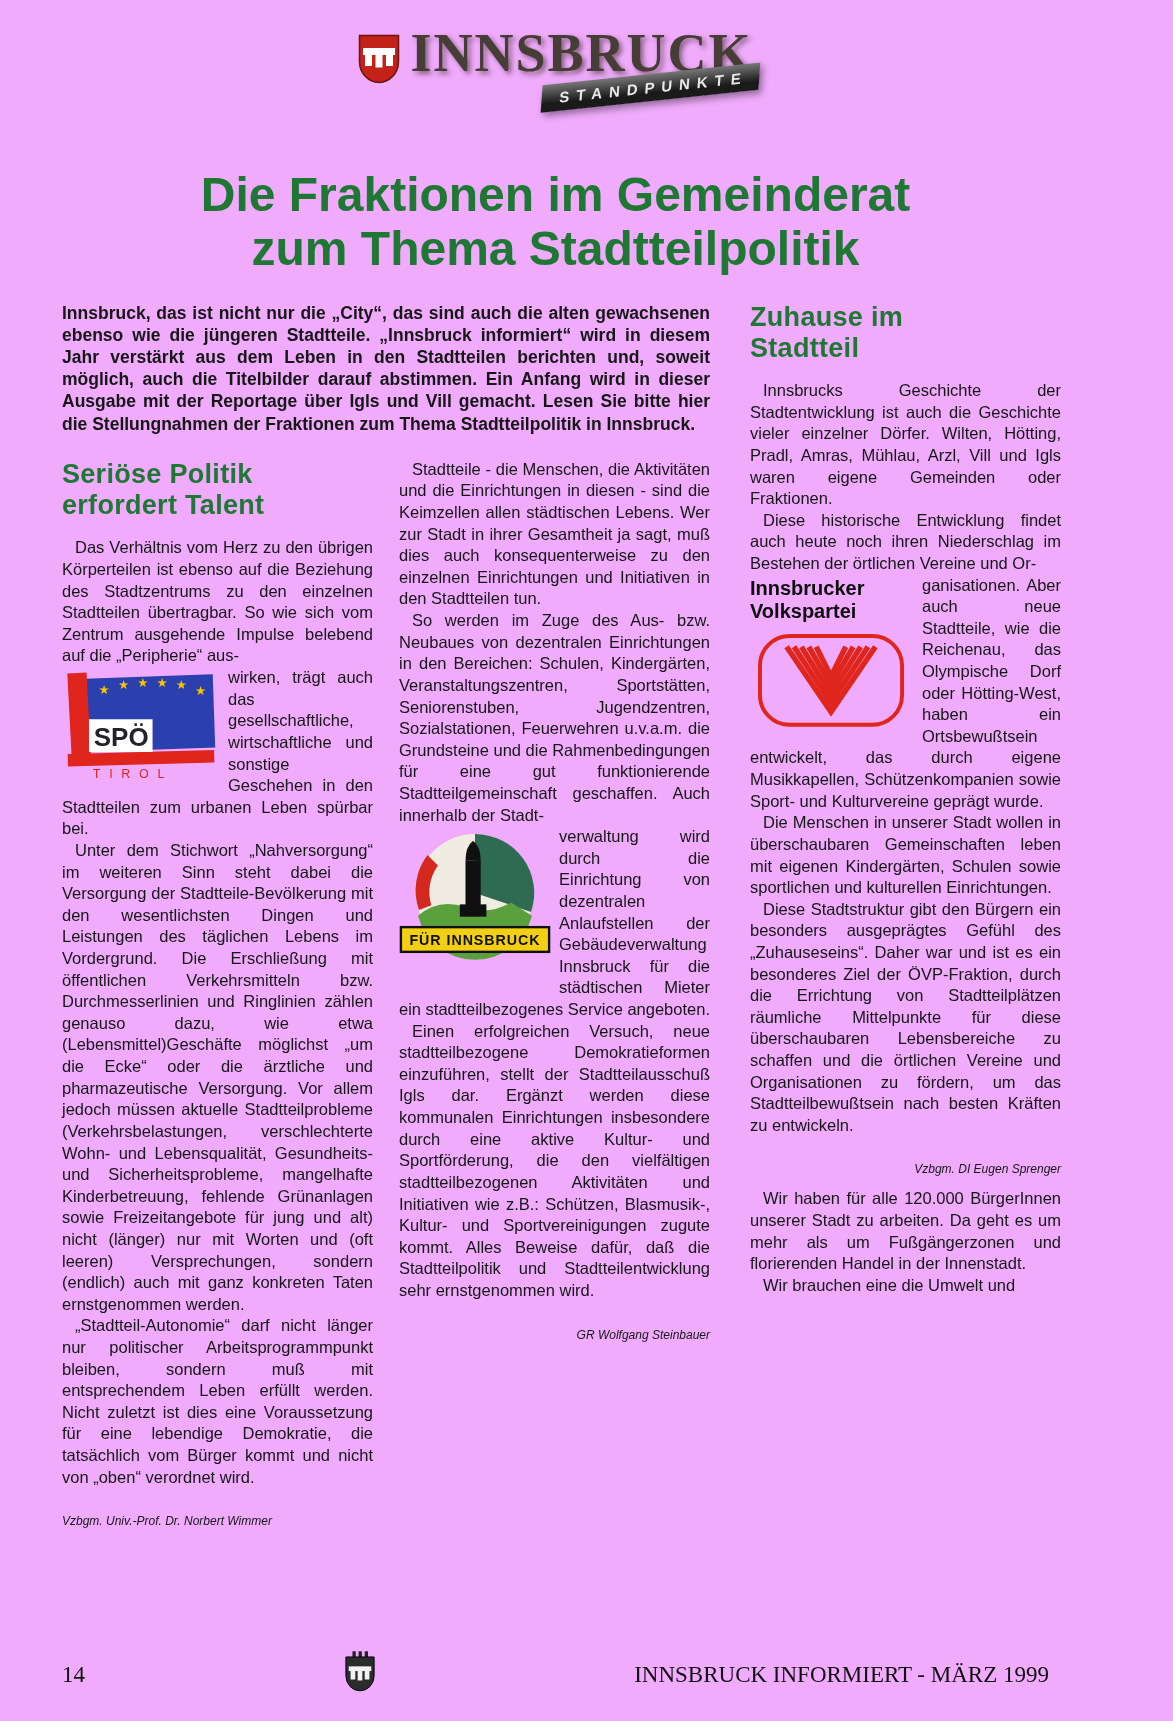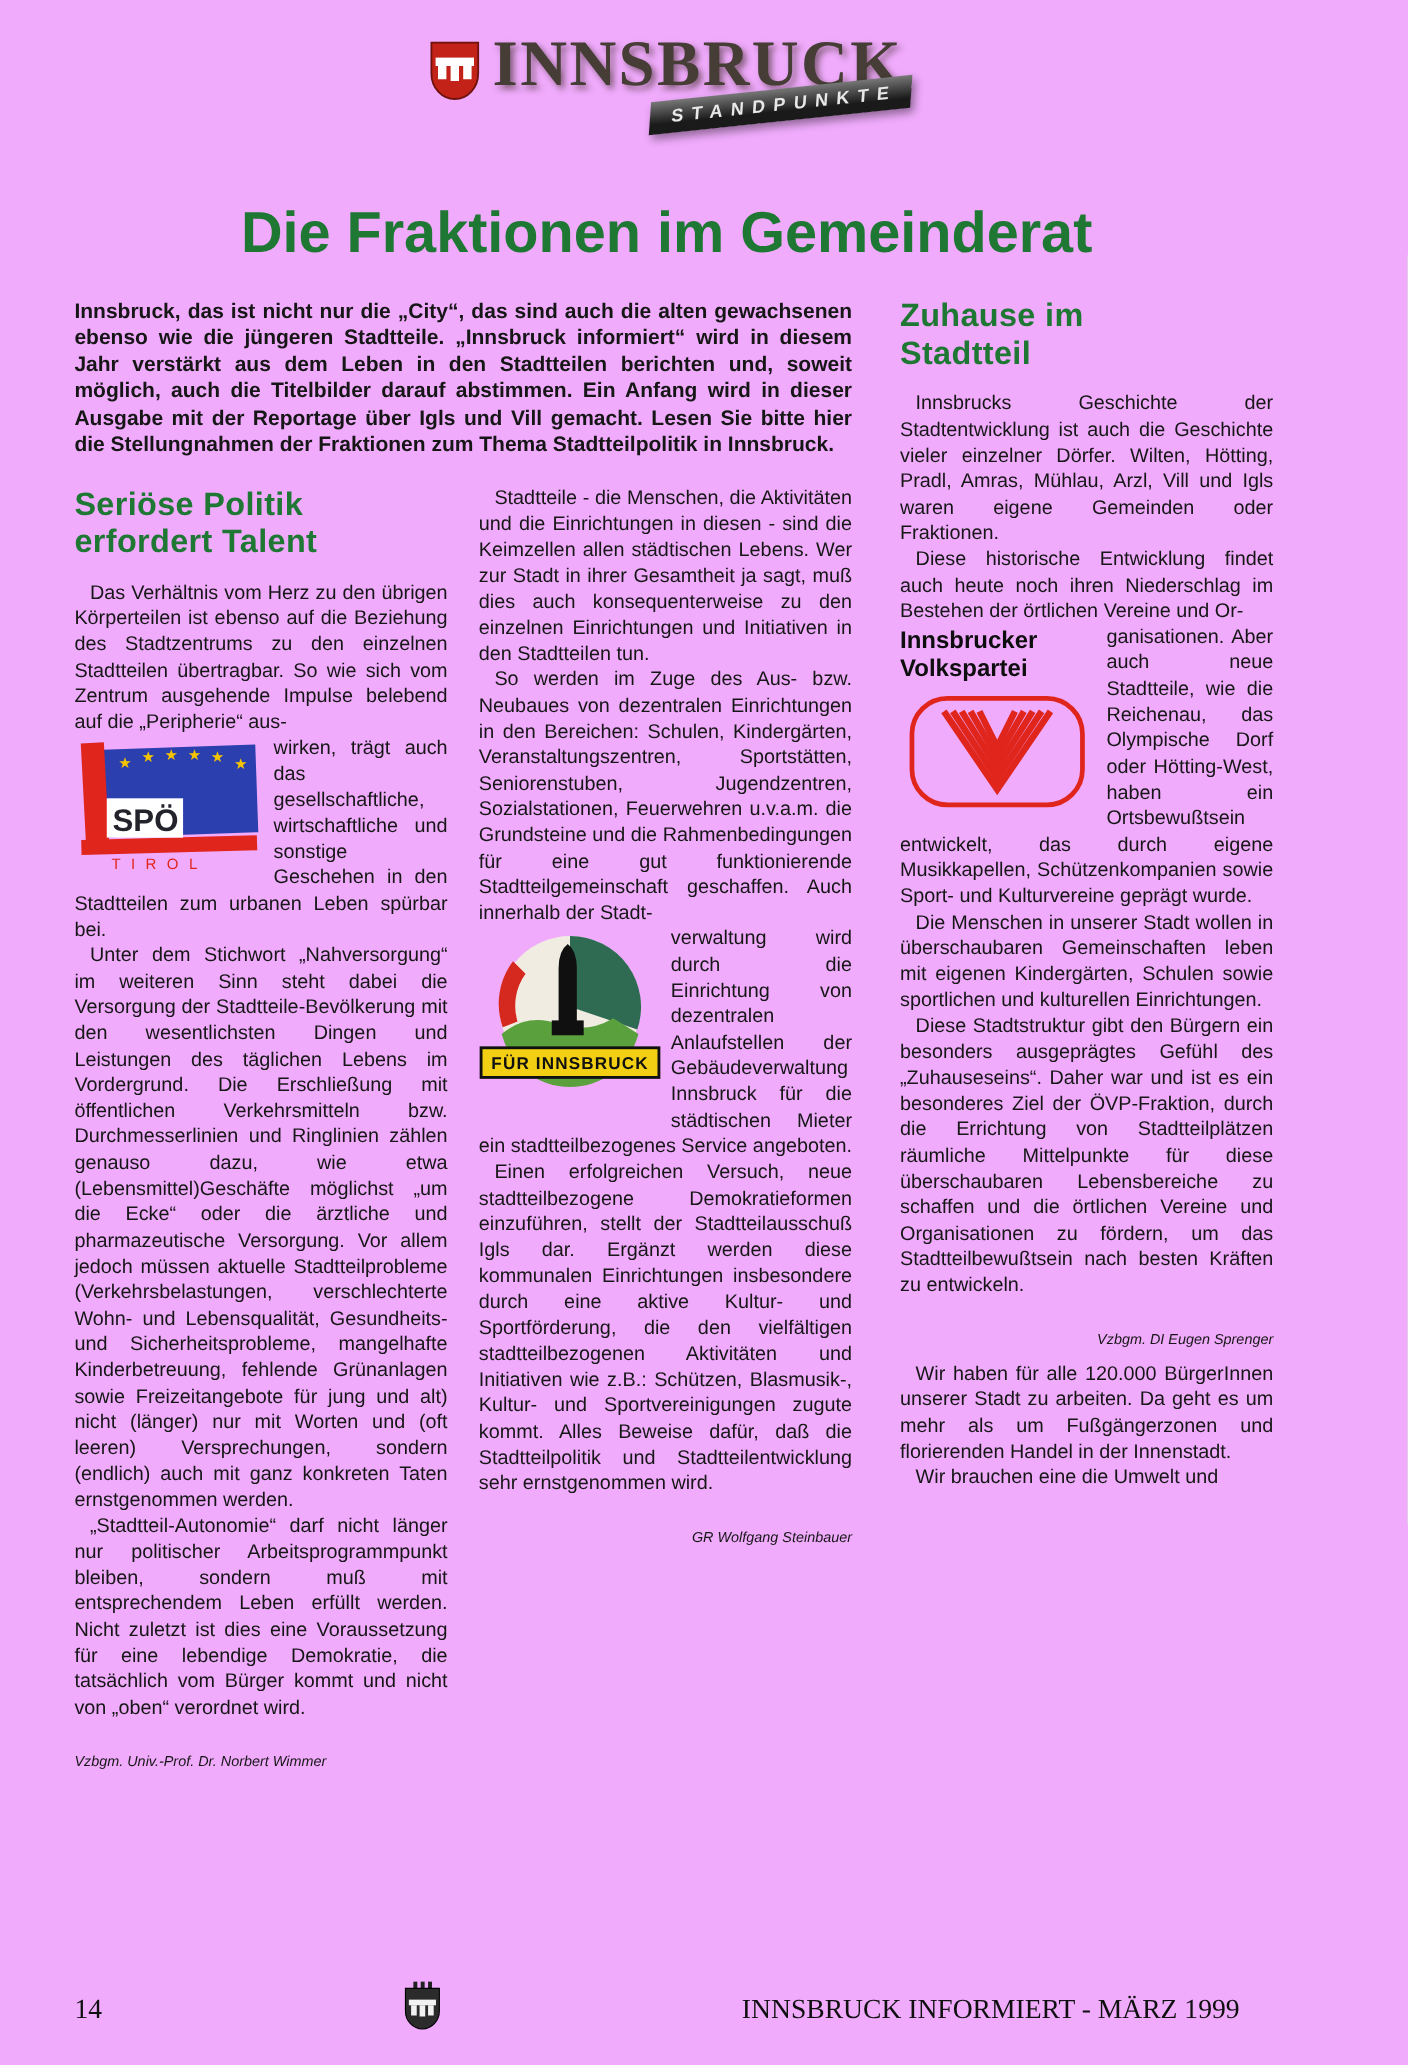--- a/index.html
+++ b/index.html
@@ -38,21 +38,21 @@
   .sig{font-style:italic;font-size:12px;margin-top:26px;}
   .sig.right{text-align:right;}
   .logo-wrap{overflow:visible;}
   .spo-logo{float:left;width:158px;margin:4px 8px 2px 0;}
   .fi-logo{float:left;width:152px;margin:4px 8px 2px 0;}
   .vp-block{float:left;width:162px;margin:2px 10px 2px 0;}
   .vp-name{font-weight:bold;font-size:20px;line-height:1.15;color:#0e0e0e;}
   .vp-logo{display:block;width:148px;margin:10px auto 0;}
   
   .footer{
-    position:absolute;left:62px;right:140px;bottom:22px;display:flex;align-items:center;justify-content:space-between;
+    position:absolute;left:62px;right:124px;bottom:22px;display:flex;align-items:center;justify-content:space-between;
     font-family:"Liberation Serif","DejaVu Serif",serif;font-size:23px;color:#101010;
   }
   .footer-crest{flex:0 0 auto;}
   svg text{font-family:"Liberation Sans","DejaVu Sans",sans-serif;}
 </style>
 </head>
 <body>
 
 <div class="page">
 
@@ -65,20 +65,21 @@
       </svg>
     </div>
     <div class="mast-text">
       <div class="mast-title">INNSBRUCK</div>
       <div class="mast-banner">STANDPUNKTE</div>
     </div>
   </div>
 
   <h1 class="headline">
     <span>Die Fraktionen im Gemeinderat</span><br>
+    <span>zum Thema Stadtteilpolitik</span>
   </h1>
 
   <div class="content">
 
     <div class="left-block">
       <p class="intro">Innsbruck, das ist nicht nur die „City“, das sind auch die alten gewachsenen ebenso wie die jüngeren Stadtteile. „Innsbruck informiert“ wird in diesem Jahr verstärkt aus dem Leben in den Stadtteilen berichten und, soweit möglich, auch die Titelbilder darauf abstimmen. Ein Anfang wird in dieser Ausgabe mit der Reportage über Igls und Vill gemacht. Lesen Sie bitte hier die Stellungnahmen der Fraktionen zum Thema Stadtteilpolitik in Innsbruck.</p>
 
       <div class="two-cols">
 
         <div class="col">

